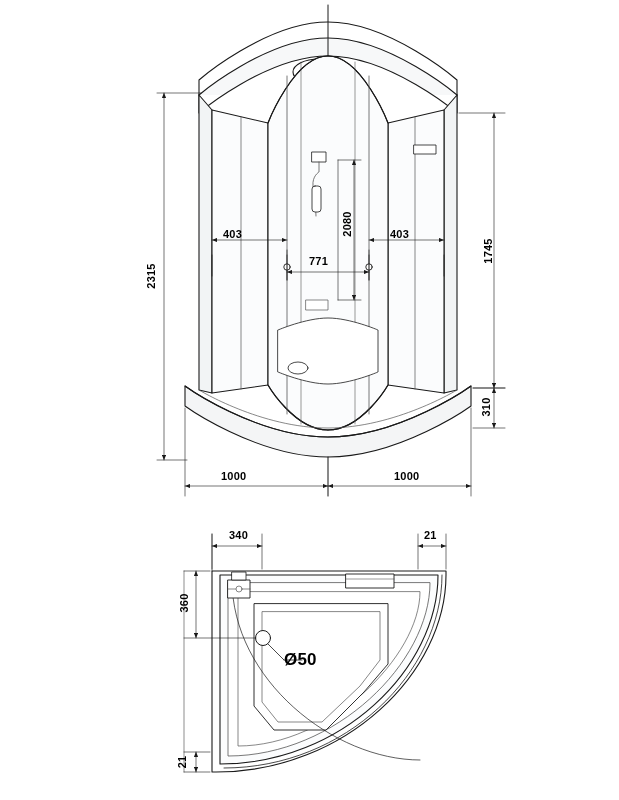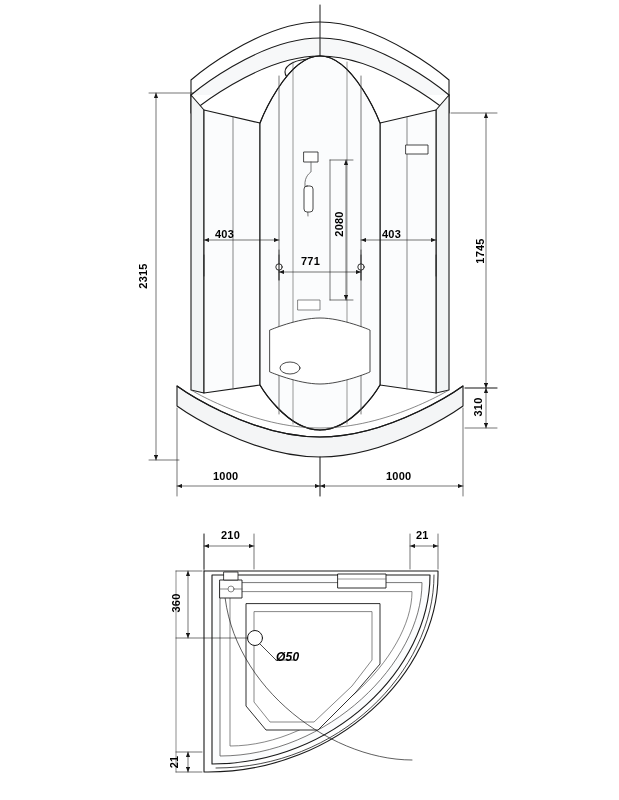--- a/index.html
+++ b/index.html
@@ -10,21 +10,21 @@
   body {
     width: 619px;
     height: 800px;
     font-family: "Liberation Sans", sans-serif;
     color: #1a1a1a;
     position: relative;
     overflow: hidden;
   }
   #sheet {
     position: absolute;
-    left: 8px;
+    left: 16px;
     top: 0;
     width: 562px;
     height: 800px;
   }
   svg.drawing {
     position: absolute;
     left: 0;
     top: 0;
     width: 619px;
     height: 800px;
@@ -238,19 +238,19 @@
   <div class="dimlabel vert" style="left:122px; top:270px;">2315</div>
   <div class="dimlabel vert" style="left:459px; top:245px;">1745</div>
   <div class="dimlabel vert" style="left:461px; top:401px;">310</div>
   <div class="dimlabel" style="left:207px; top:228px;">403</div>
   <div class="dimlabel" style="left:293px; top:255px;">771</div>
   <div class="dimlabel" style="left:374px; top:228px;">403</div>
   <div class="dimlabel vert" style="left:318px; top:218px;">2080</div>
   <div class="dimlabel" style="left:205px; top:470px;">1000</div>
   <div class="dimlabel" style="left:378px; top:470px;">1000</div>
 
-  <div class="dimlabel" style="left:213px; top:529px;">210</div>
+  <div class="dimlabel" style="left:213px; top:529px;">340</div>
   <div class="dimlabel" style="left:408px; top:529px;">21</div>
   <div class="dimlabel vert" style="left:159px; top:597px;">360</div>
   <div class="dimlabel vert" style="left:160px; top:756px;">21</div>
-  <div class="dimlabel" style="left:268px; top:650px; font-size:12px;font-style:italic;">Ø50</div>
+  <div class="dimlabel" style="left:268px; top:650px; font-size:17px;">Ø50</div>
 
 </div>
 
 </body></html>

